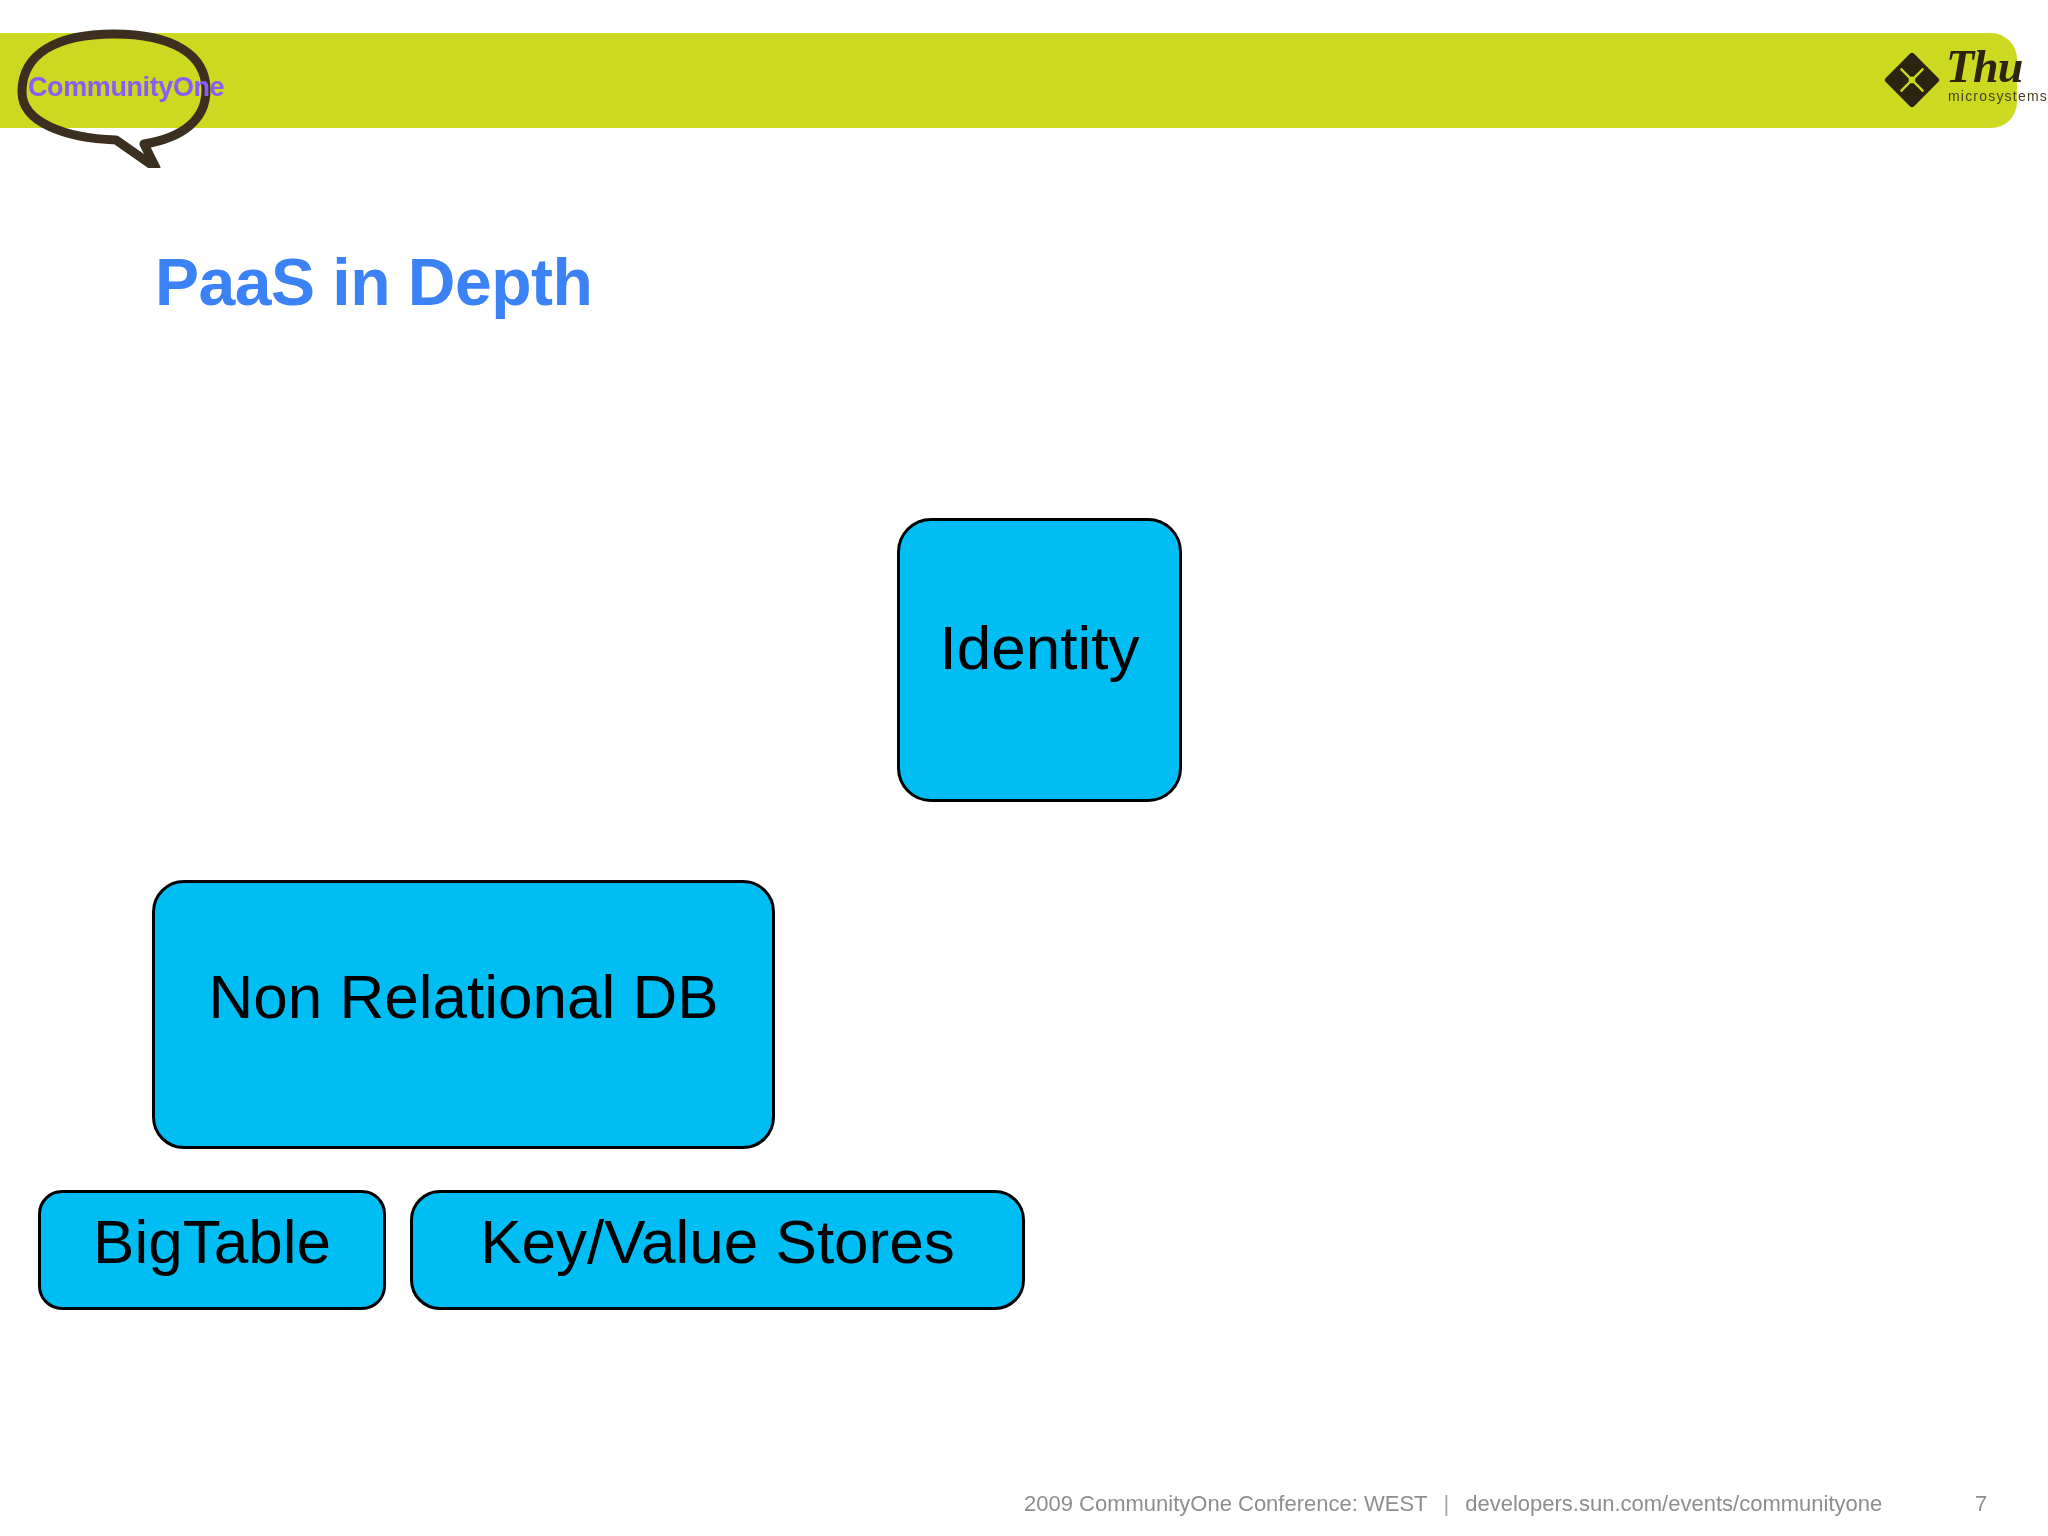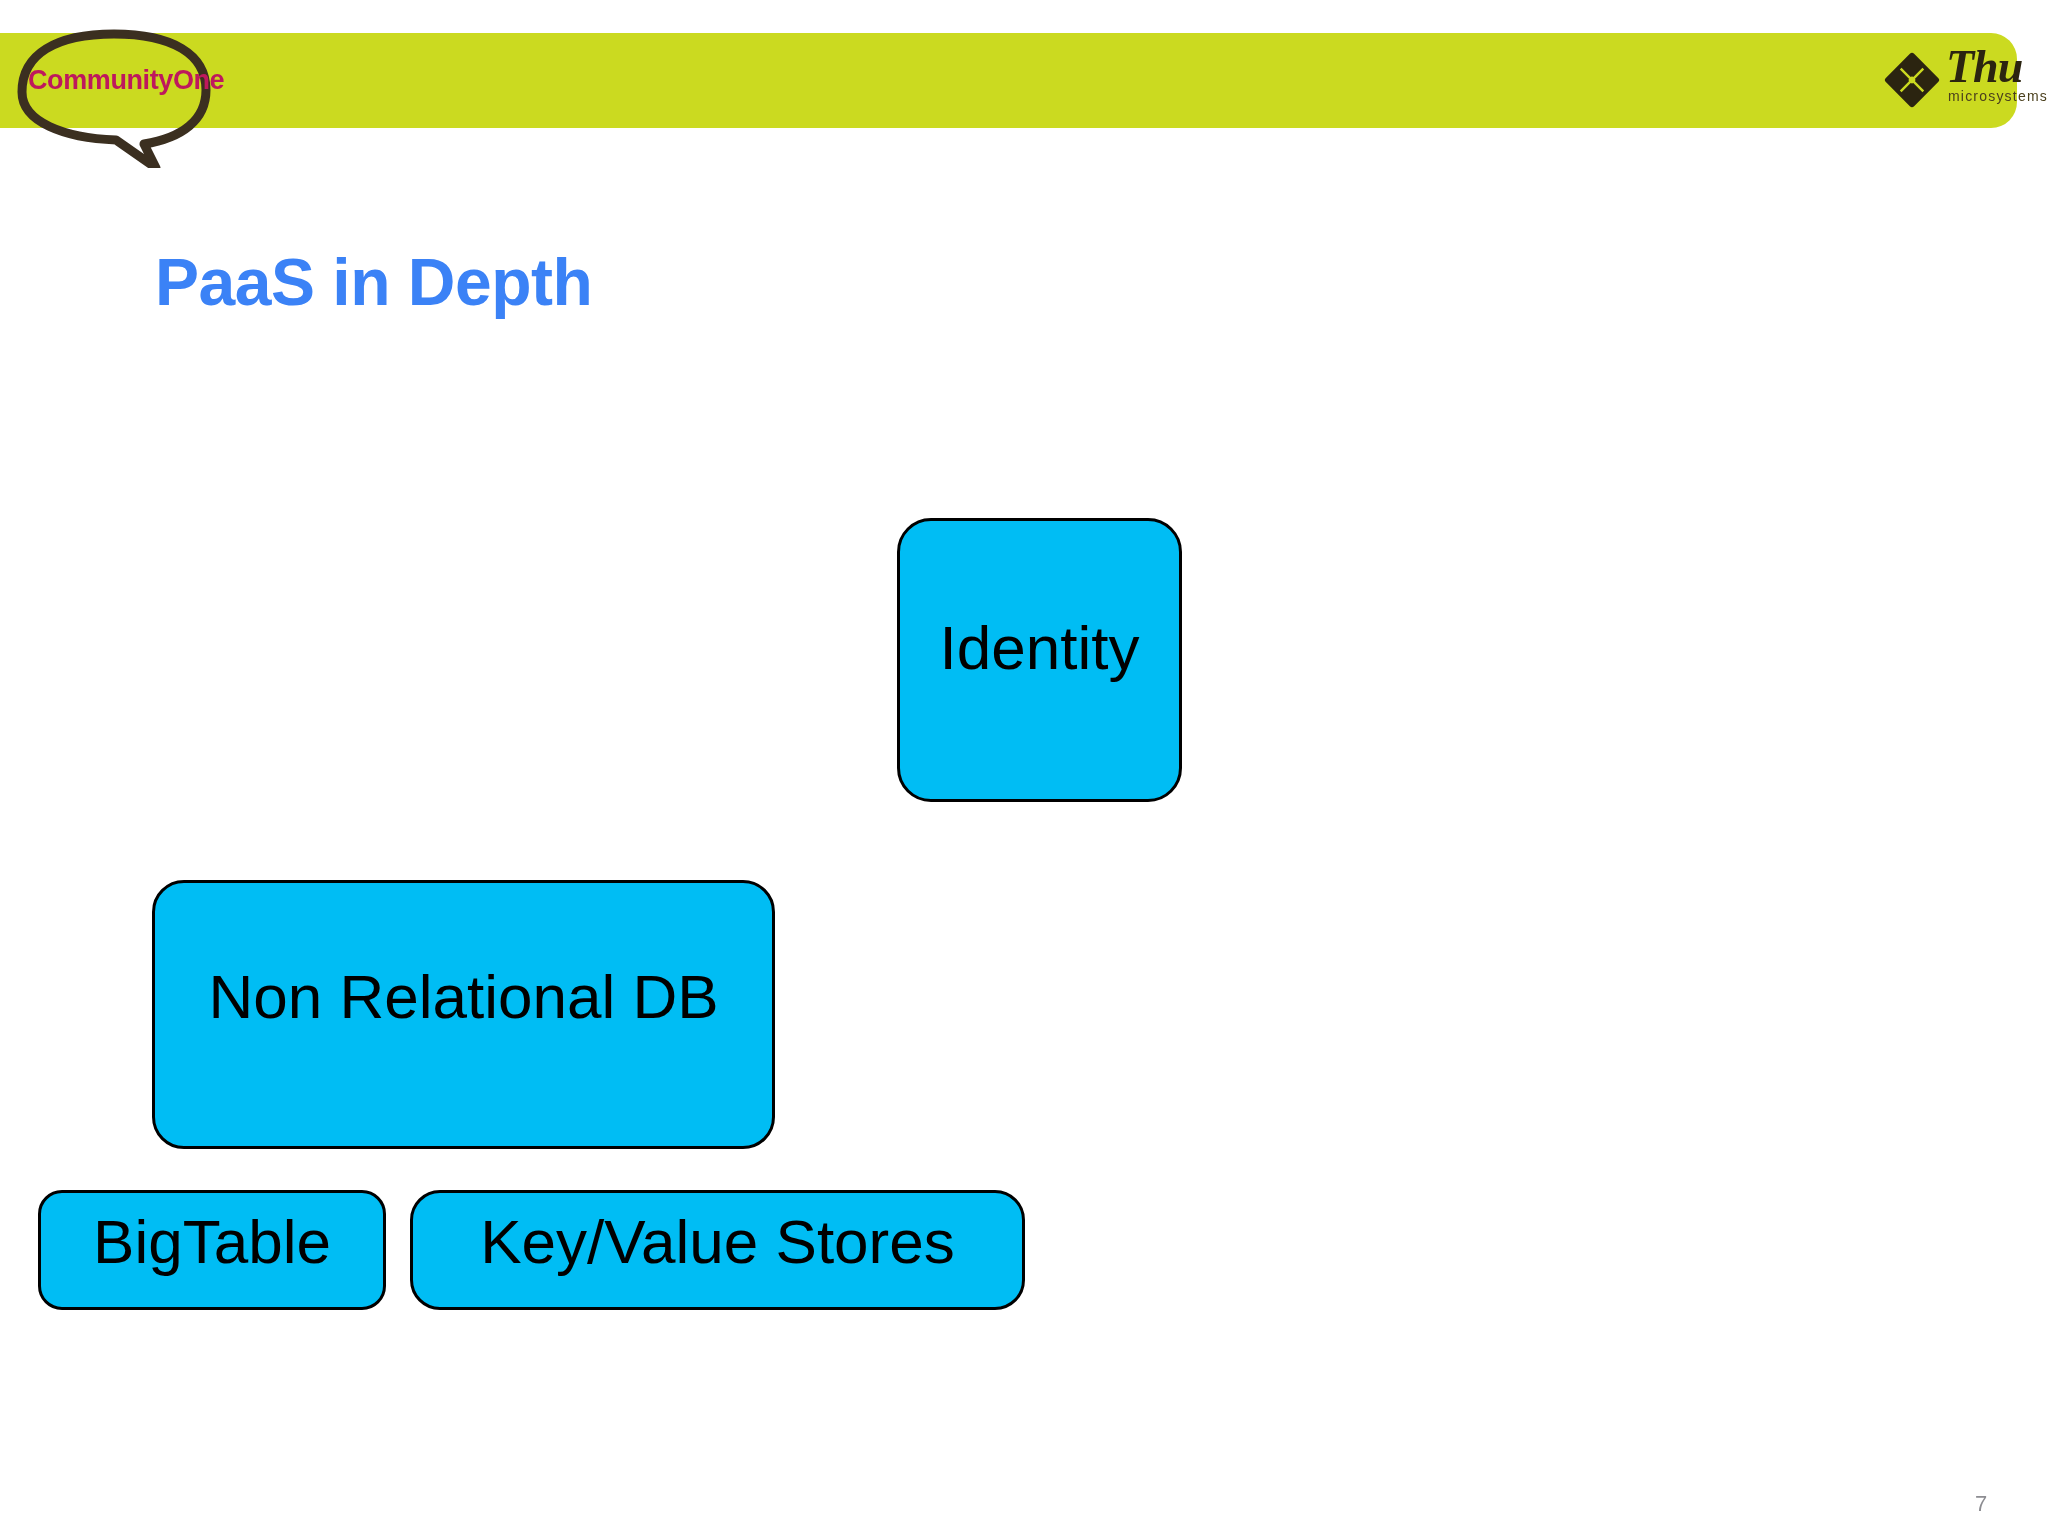--- a/index.html
+++ b/index.html
@@ -27,26 +27,26 @@
 
   
   .logo-community {
     position:absolute;
     left:4px; top:18px;
     width:240px; height:150px;
   }
   .logo-community svg { display:block; }
   .logo-text-wrap {
     position:absolute;
-    left:24px; top:47px;
+    left:24px; top:54px;
     width:200px;
     font-size:27px;
     letter-spacing:-0.4px;
     white-space:nowrap;
-    color:#be185d;
+    color:#8b5cf6;
   }
   .logo-text-community { font-weight:bold; }
   .logo-text-one { font-weight:bold; }
 
   
   .logo-sun {
     position:absolute;
     left:1884px; top:38px;
     width:140px; height:84px;
   }
@@ -221,16 +221,19 @@
     </div>
 
     <div class="node node-keyvalue">
       <span>Key/Value Stores</span>
     </div>
 
 
   </div>
 
   <div class="footer">
+    <div class="footer-left">
+      <span>2009 CommunityOne Conference: WEST</span><span class="footer-sep">|</span><span>developers.sun.com/events/communityone</span>
+    </div>
     <div class="footer-page">7</div>
   </div>
 
 </div>
 
 </body></html>

